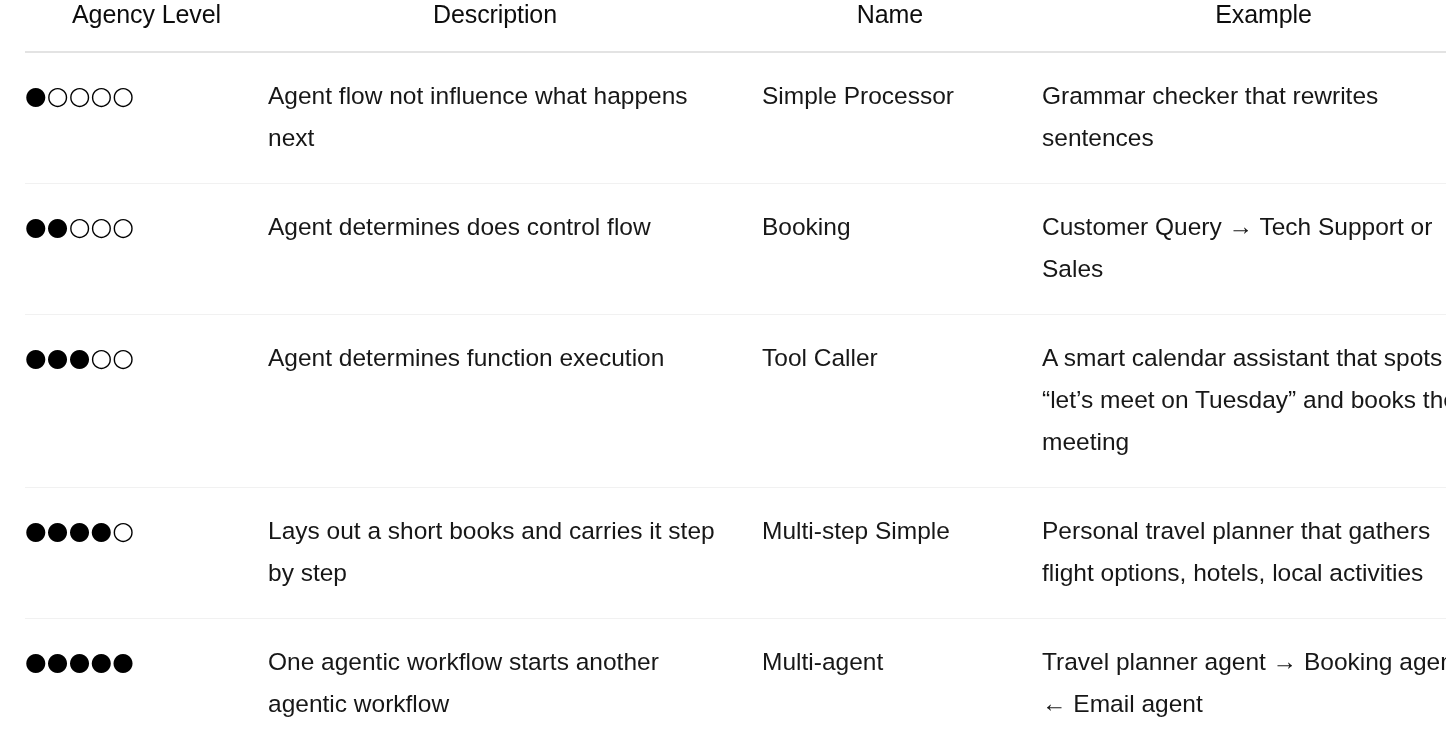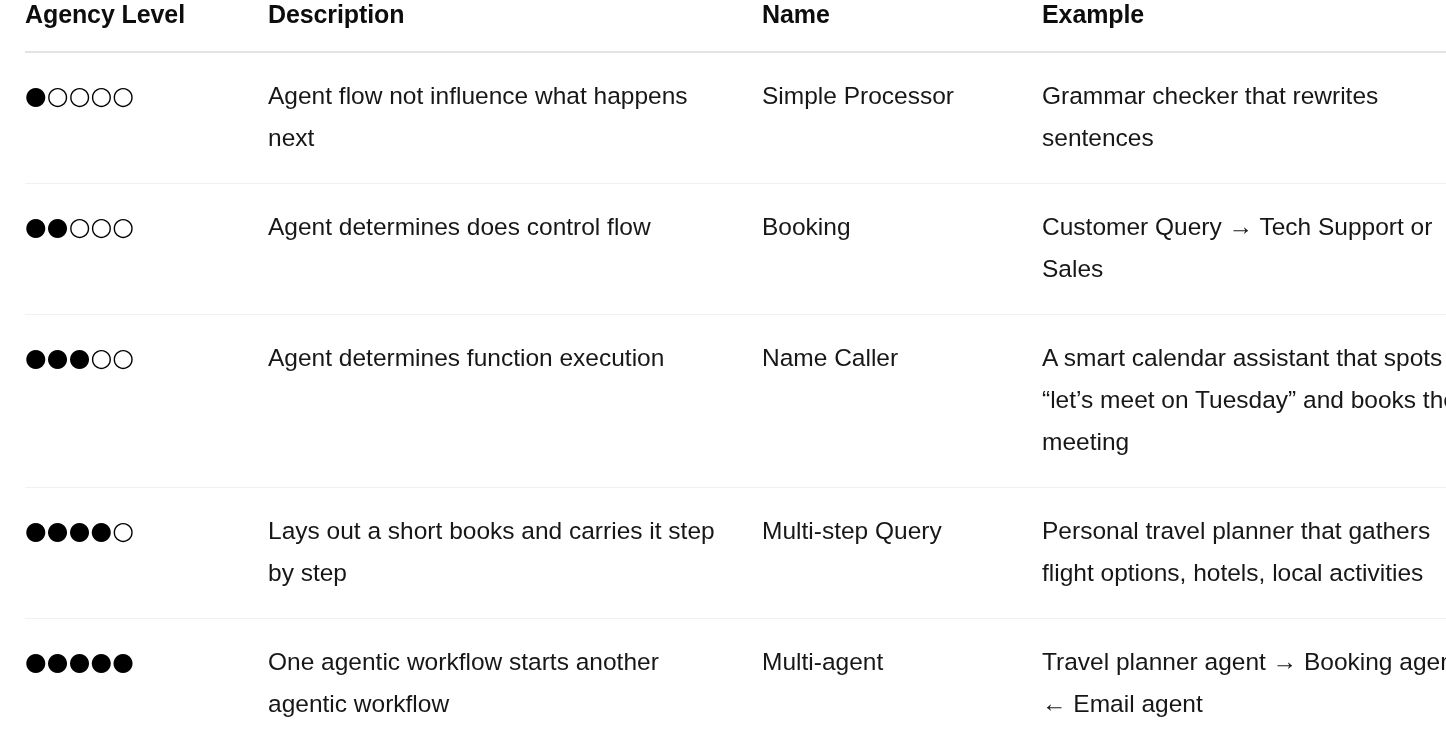--- a/index.html
+++ b/index.html
@@ -23,24 +23,24 @@
   }
 
   table.agency-table {
     width: 1396px;
     margin-left: 25px;
     border-collapse: collapse;
     table-layout: fixed;
   }
 
   table.agency-table th {
-    text-align: left;
+    text-align: center;
     vertical-align: bottom;
     font-size: 25px;
-    font-weight: 700;
+    font-weight: 400;
     letter-spacing: -0.1px;
     color: #0d0d0d;
     padding: 0 0 22px 0;
     border-bottom: 2px solid #e3e3e3;
   }
 
   table.agency-table td {
     text-align: left;
     vertical-align: top;
     font-size: 24.5px;
@@ -132,29 +132,29 @@
         </td>
         <td class="col-desc">Agent determines does control flow</td>
         <td class="col-name">Booking</td>
         <td class="col-example">Customer Query → Tech Support or Sales</td>
       </tr>
       <tr>
         <td class="col-level">
           <span class="dots">●●●○○</span>
         </td>
         <td class="col-desc">Agent determines function execution</td>
-        <td class="col-name">Name Caller</td>
+        <td class="col-name">Tool Caller</td>
         <td class="col-example">A smart calendar assistant that spots “let’s meet on Tuesday” and books the meeting</td>
       </tr>
       <tr>
         <td class="col-level">
           <span class="dots">●●●●○</span>
         </td>
         <td class="col-desc">Lays out a short books and carries it step by step</td>
-        <td class="col-name">Multi-step Query</td>
+        <td class="col-name">Multi-step Simple</td>
         <td class="col-example">Personal travel planner that gathers flight options, hotels, local activities</td>
       </tr>
       <tr class="row-last">
         <td class="col-level">
           <span class="dots">●●●●●</span>
         </td>
         <td class="col-desc">One agentic workflow starts another agentic workflow</td>
         <td class="col-name">Multi-agent</td>
         <td class="col-example">Travel planner agent → Booking agent ← Email agent</td>
       </tr>

